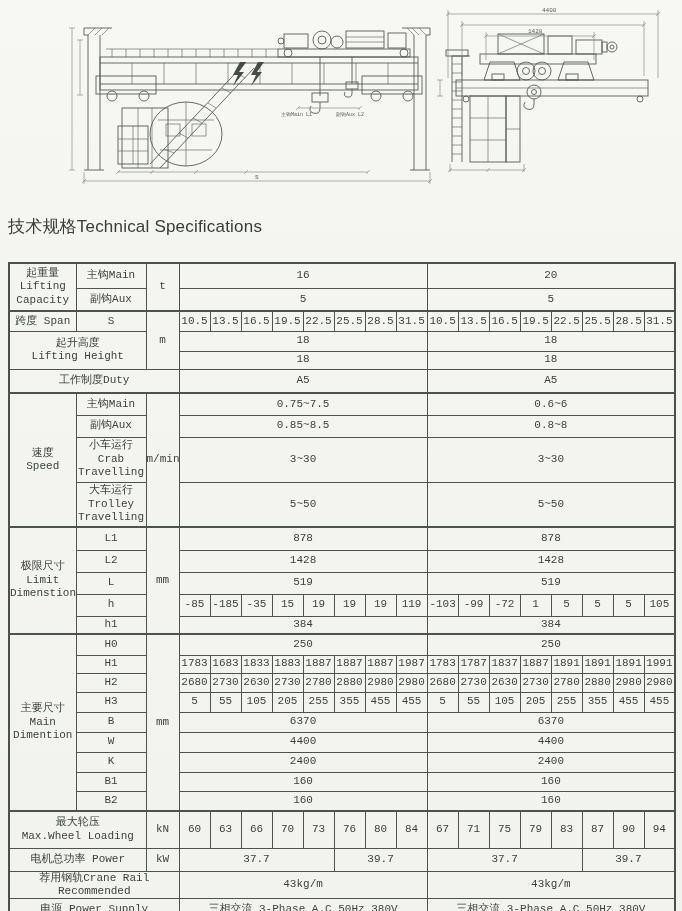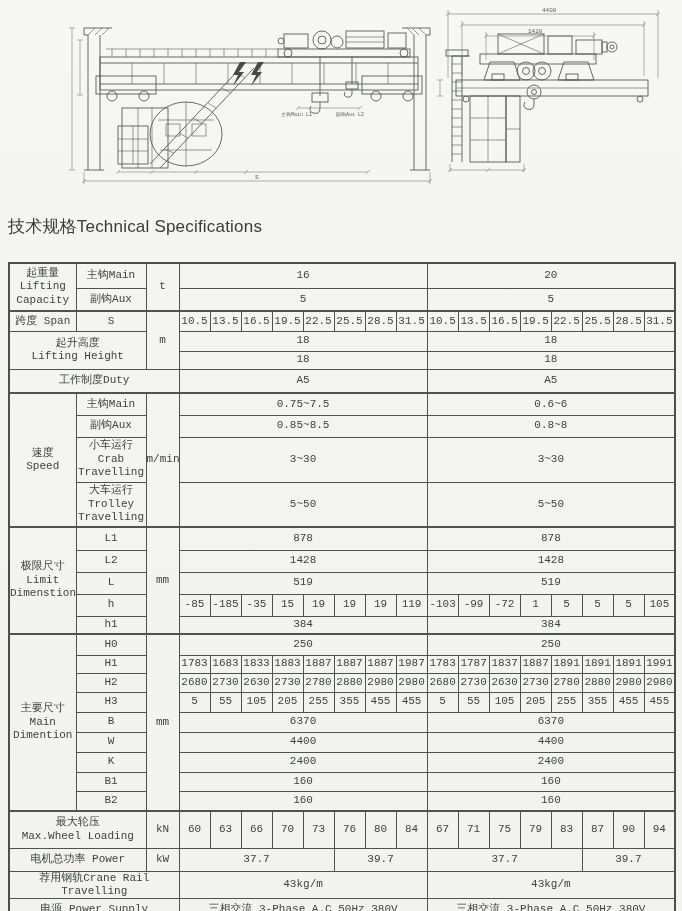--- a/index.html
+++ b/index.html
@@ -430,21 +430,21 @@
         </tr>
         <tr style="height: 23px;">
           <td colspan="2" class="grp">电机总功率 Power</td>
           <td class="unit">kW</td>
           <td colspan="5">37.7</td>
           <td colspan="3">39.7</td>
           <td colspan="5">37.7</td>
           <td colspan="3">39.7</td>
         </tr>
         <tr style="height: 22px;">
-          <td colspan="3" class="grp">荐用钢轨Crane Rail Travelling</td>
+          <td colspan="3" class="grp">荐用钢轨Crane Rail Recommended</td>
           <td colspan="8">43kg/m</td>
           <td colspan="8">43kg/m</td>
         </tr>
         <tr style="height: 23px;">
           <td colspan="3" class="grp">电源 Power Supply</td>
           <td colspan="8">三相交流 3-Phase A.C 50Hz 380V</td>
           <td colspan="8">三相交流 3-Phase A.C 50Hz 380V</td>
         </tr>
       </tbody>
   </table>

